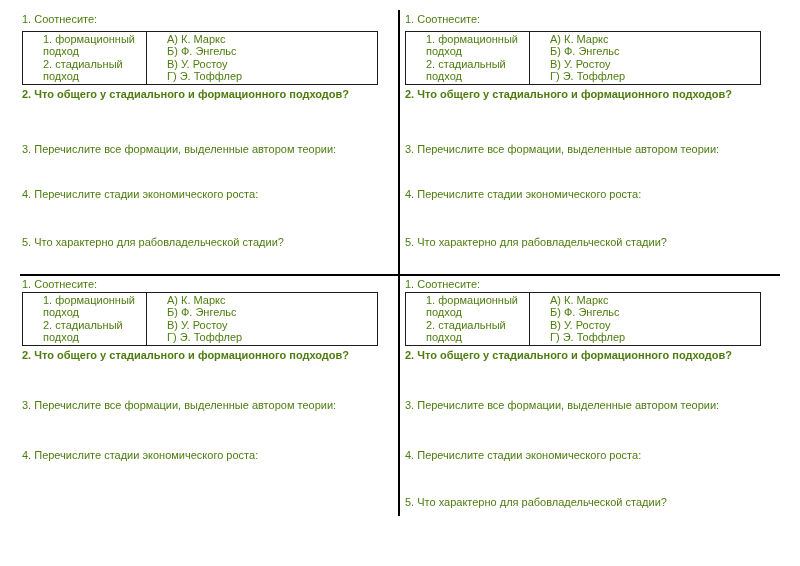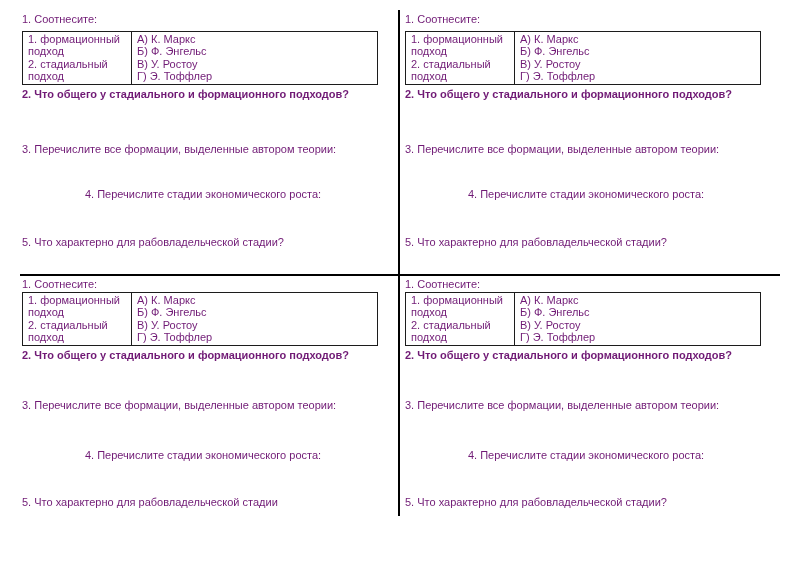--- a/index.html
+++ b/index.html
@@ -2,21 +2,21 @@
 <html><head>
 <meta charset="utf-8">
 <style>
   html, body { margin: 0; padding: 0; background: #e8e8e8; }
   .page {
     position: relative;
     width: 800px;
     height: 566px;
     background: #ffffff;
     font-family: "Liberation Sans", sans-serif;
-    color: #701a75;
+    color: #4d7c0f;
     overflow: hidden;
     margin: 0 auto;
   }
   .divider { position: absolute; background: #000000; }
   .v-divider { left: 398px; top: 10px; width: 2px; height: 506px; }
   .h-divider { left: 20px; top: 274px; width: 760px; height: 2px; }
 
   .quadrant {
     position: absolute;
     width: 362px;
@@ -29,31 +29,31 @@
   .match-table {
     border-collapse: collapse;
     table-layout: fixed;
     width: 356px;
     margin-top: 5px;
   }
   .bottom-row .match-table { margin-top: 1px; }
   .match-table td {
     border: 1.5px solid #1c1c1c;
     vertical-align: top;
-    padding: 1px 3px 1px 5px;
+    padding: 1px 3px 1px 20px;
     font-size: 11px;
     line-height: 12.4px;
   }
   .col-left { width: 100px; }
   .cell-line { }
 
   .question { white-space: nowrap; }
   .q2 { margin-top: 3px; font-weight: bold; }
   .q3 { margin-top: 42px; }
-  .q4 { margin-top: 32px; text-align: center; }
+  .q4 { margin-top: 32px; }
   .q5 { margin-top: 35px; }
   .bottom-row .q2 { margin-top: 3px; }
   .bottom-row .q3 { margin-top: 37px; }
   .bottom-row .q4 { margin-top: 37px; }
   .bottom-row .q5 { margin-top: 34px; }
 </style>
 </head>
 <body>
 
 <div class="page">
@@ -123,21 +123,20 @@
             <div class="cell-line">Б) Ф. Энгельс</div>
             <div class="cell-line">В) У. Ростоу</div>
             <div class="cell-line">Г) Э. Тоффлер</div>
           </td>
         </tr>
       </tbody>
     </table>
     <div class="question q2">2. Что общего у стадиального и формационного подходов?</div>
     <div class="question q3">3. Перечислите все формации, выделенные автором теории:</div>
     <div class="question q4">4. Перечислите стадии экономического роста:</div>
-    <div class="question q5">5. Что характерно для рабовладельческой стадии</div>
   </section>
 
   <section class="quadrant bottom-row" style="left:405px; top:276px;">
     <div class="q-title">1. Соотнесите:</div>
     <table class="match-table">
       <tbody>
         <tr>
           <td class="col-left">
             <div class="cell-line">1. формационный подход</div>
             <div class="cell-line">2. стадиальный подход</div>

